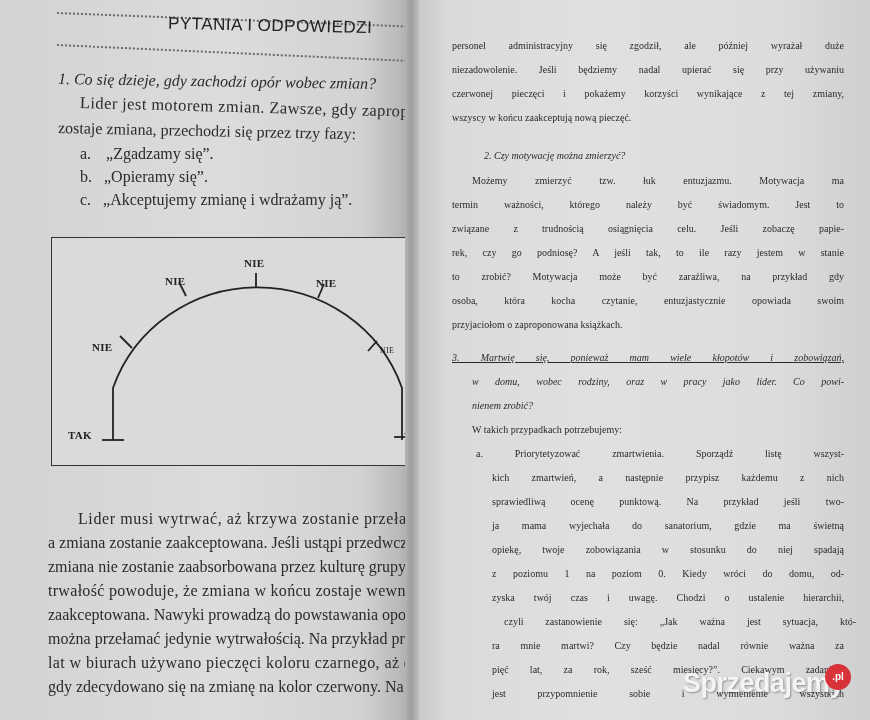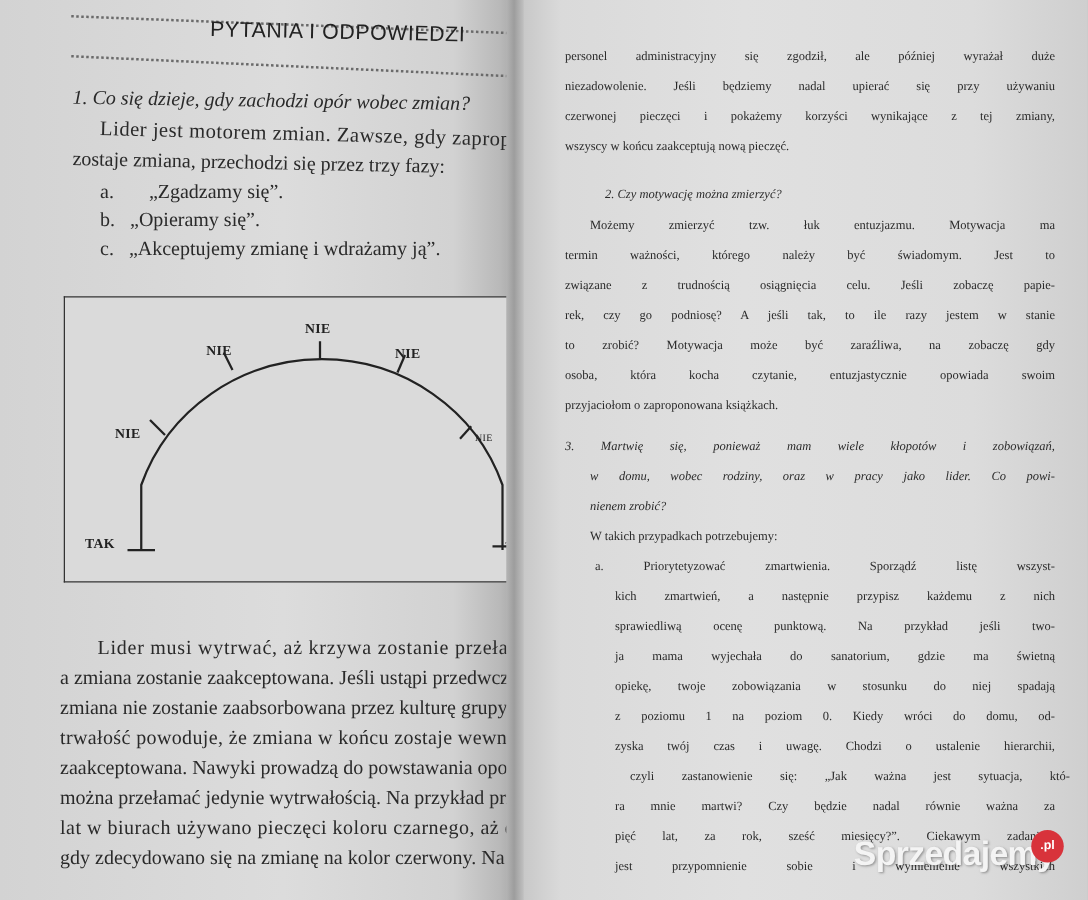--- a/index.html
+++ b/index.html
@@ -73,21 +73,21 @@
   <div class="dots bottom"></div>
 
   <div class="txt q" style="left:58px; top:68px; font-size:16px; transform:rotate(0.9deg); transform-origin:left;">1. Co się dzieje, gdy zachodzi opór wobec zmian?</div>
 
   <div class="txt" style="left:80px; top:92px; font-size:16.5px; letter-spacing:0.4px; transform:rotate(1.5deg); transform-origin:left;">Lider jest motorem zmian. Zawsze, gdy zaproponowana</div>
   <div class="txt" style="left:58px; top:117px; font-size:16px; transform:rotate(1.2deg); transform-origin:left;">zostaje zmiana, przechodzi się przez trzy fazy:</div>
 
   <div>
     <div class="txt" style="left:80px; top:143px; font-size:16px;">
       <span>a.</span>
-      <span style="margin-left:24px">„Zgadzamy się”.</span>
+      <span style="margin-left:11px">„Zgadzamy się”.</span>
     </div>
     <div class="txt" style="left:80px; top:166px; font-size:16px;">
       <span>b.</span>
       <span style="margin-left:8px">„Opieramy się”.</span>
     </div>
     <div class="txt" style="left:80px; top:189px; font-size:16px;">
       <span>c.</span>
       <span style="margin-left:8px">„Akceptujemy zmianę i wdrażamy ją”.</span>
     </div>
   </div>
@@ -131,25 +131,25 @@
   <div class="rline" style="left:452px; top:35px; width:392px;">personel administracyjny się zgodził, ale później wyrażał duże</div>
   <div class="rline" style="left:452px; top:59px; width:392px;">niezadowolenie. Jeśli będziemy nadal upierać się przy używaniu</div>
   <div class="rline" style="left:452px; top:83px; width:392px;">czerwonej pieczęci i pokażemy korzyści wynikające z tej zmiany,</div>
   <div class="rline" style="left:452px; top:107px; text-align-last:left;">wszyscy w końcu zaakceptują nową pieczęć.</div>
 
   <div class="rline q" style="left:452px; top:145px; text-align-last:left;margin-left:32px;">2. Czy motywację można zmierzyć?</div>
   <div class="rline" style="left:472px; top:170px; width:372px;">Możemy zmierzyć tzw. łuk entuzjazmu. Motywacja ma</div>
   <div class="rline" style="left:452px; top:194px; width:392px;">termin ważności, którego należy być świadomym. Jest to</div>
   <div class="rline" style="left:452px; top:218px; width:392px;">związane z trudnością osiągnięcia celu. Jeśli zobaczę papie-</div>
   <div class="rline" style="left:452px; top:242px; width:392px;">rek, czy go podniosę? A jeśli tak, to ile razy jestem w stanie</div>
-  <div class="rline" style="left:452px; top:266px; width:392px;">to zrobić? Motywacja może być zaraźliwa, na zobaczę gdy</div>
+  <div class="rline" style="left:452px; top:266px; width:392px;">to zrobić? Motywacja może być zaraźliwa, na przykład gdy</div>
   <div class="rline" style="left:452px; top:290px; width:392px;">osoba, która kocha czytanie, entuzjastycznie opowiada swoim</div>
   <div class="rline" style="left:452px; top:314px; text-align-last:left;">przyjaciołom o zaproponowana książkach.</div>
 
-  <div class="rline q" style="left:452px; top:347px; width:392px;">3. Martwię się, ponieważ mam wiele kłopotów i zobowiązań,</div>
+  <div class="rline q" style="left:452px; top:347px; width:392px;text-decoration:underline;">3. Martwię się, ponieważ mam wiele kłopotów i zobowiązań,</div>
   <div class="rline q" style="left:472px; top:371px; width:372px;">w domu, wobec rodziny, oraz w pracy jako lider. Co powi-</div>
   <div class="rline q" style="left:472px; top:395px; text-align-last:left;">nienem zrobić?</div>
   <div class="rline" style="left:472px; top:419px; text-align-last:left;">W takich przypadkach potrzebujemy:</div>
 
   <div class="rline" style="left:476px; top:443px; width:368px;">a. Priorytetyzować zmartwienia. Sporządź listę wszyst-</div>
   <div class="rline" style="left:492px; top:467px; width:352px;">kich zmartwień, a następnie przypisz każdemu z nich</div>
   <div class="rline" style="left:492px; top:491px; width:352px;">sprawiedliwą ocenę punktową. Na przykład jeśli two-</div>
   <div class="rline" style="left:492px; top:515px; width:352px;">ja mama wyjechała do sanatorium, gdzie ma świetną</div>
   <div class="rline" style="left:492px; top:539px; width:352px;">opiekę, twoje zobowiązania w stosunku do niej spadają</div>
   <div class="rline" style="left:492px; top:563px; width:352px;">z poziomu 1 na poziom 0. Kiedy wróci do domu, od-</div>

